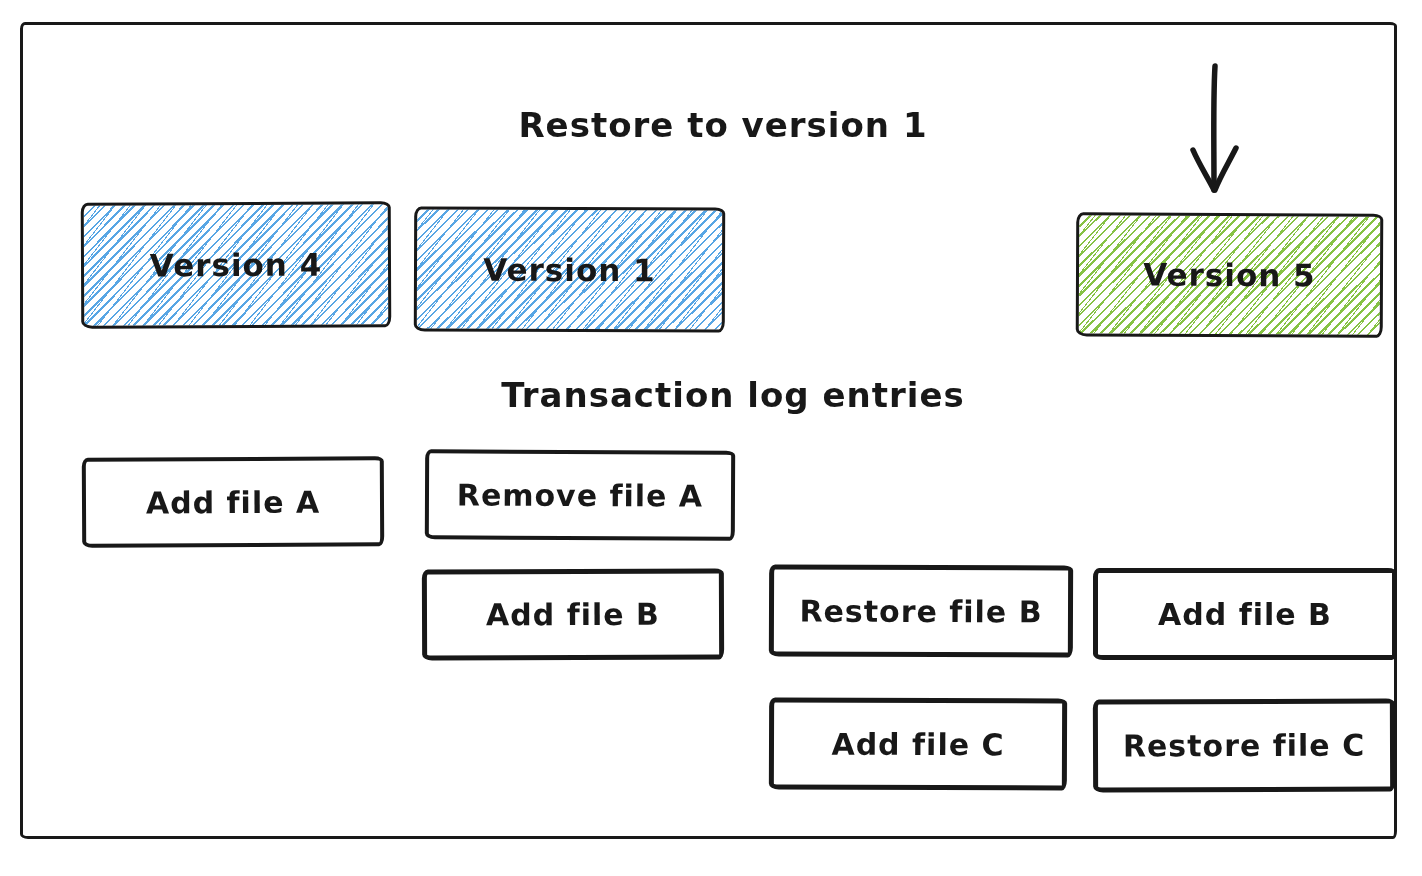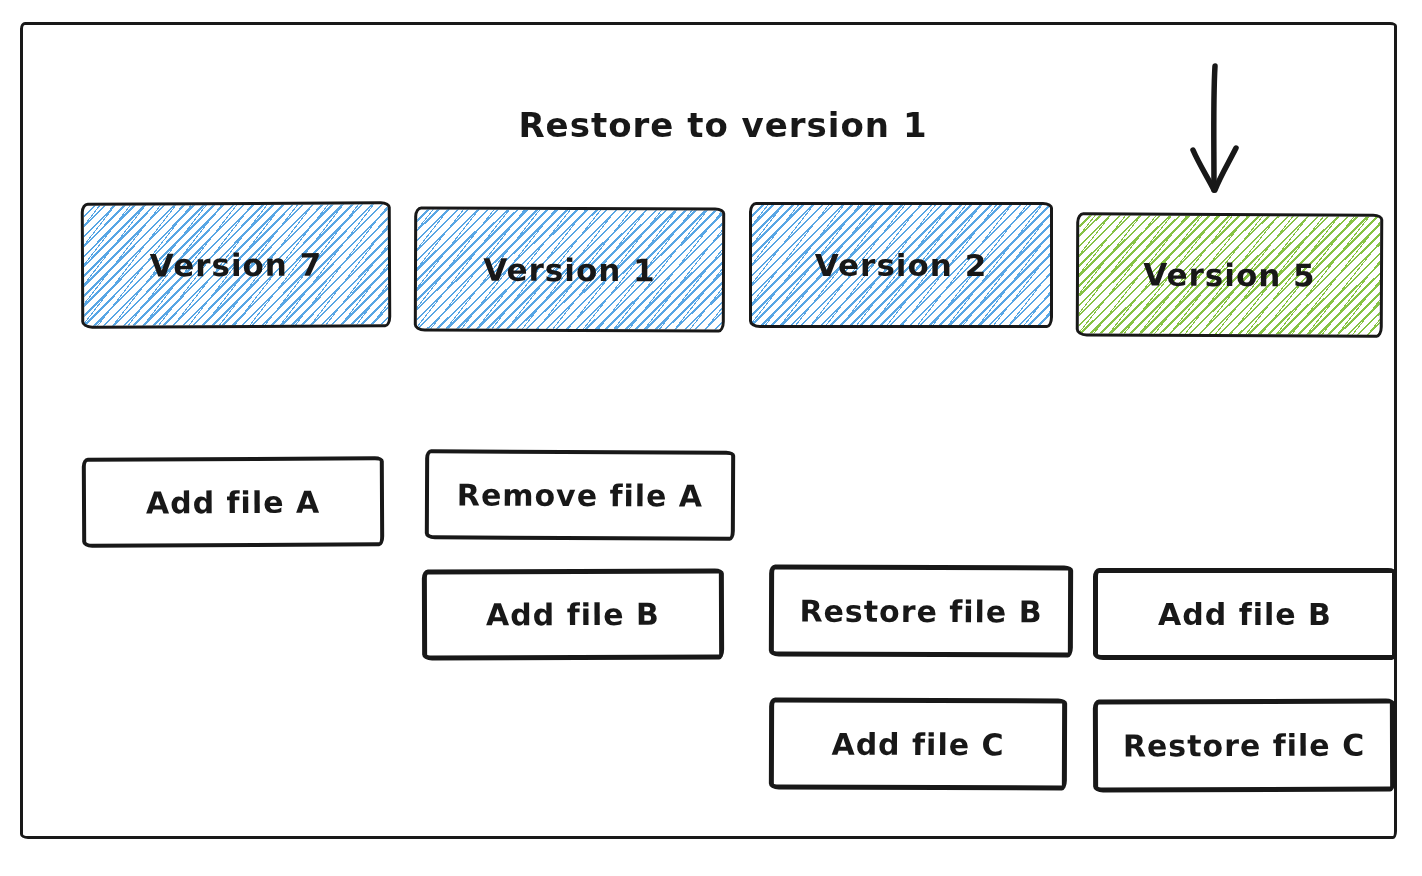--- a/index.html
+++ b/index.html
@@ -105,32 +105,30 @@
 
     <div class="heading title-pos">Restore to version 1</div>
 
     <svg class="arrow-svg" viewBox="0 0 64 144" aria-hidden="true">
       <path d="M32 5 C30 38, 31 78, 31 129"></path>
       <path d="M10 89 C16 103, 25 117, 31 129"></path>
       <path d="M53 87 C46 101, 37 116, 32 129"></path>
     </svg>
 
     <div class="box vbox fill-blue v0">
-      <span>Version 7</span>
+      <span>Version 4</span>
     </div>
     <div class="box vbox fill-blue v1">
       <span>Version 1</span>
-    </div>
-    <div class="box vbox fill-blue v2">
-      <span>Version 2</span>
     </div>
     <div class="box vbox fill-green v3">
       <span>Version 5</span>
     </div>
 
+    <div class="heading subtitle-pos">Transaction log entries</div>
 
     <div class="box lbox l-add-a">
       <span>Add file A</span>
     </div>
     <div class="box lbox l-rem-a">
       <span>Remove file A</span>
     </div>
     <div class="box lbox l-add-b1">
       <span>Add file B</span>
     </div>

